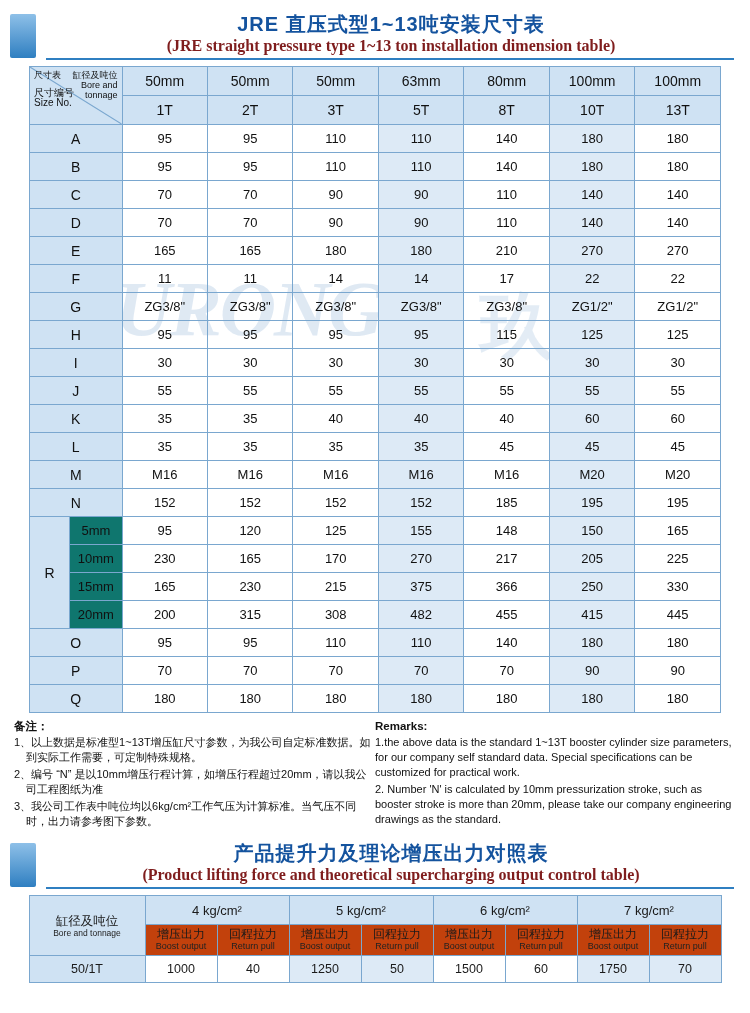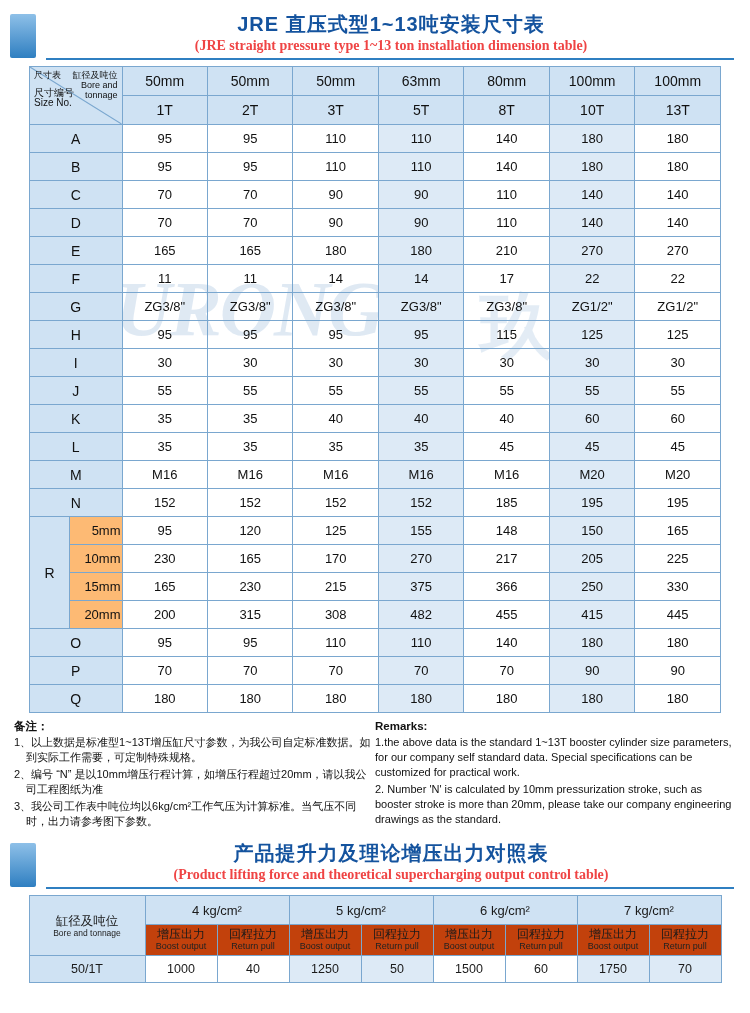--- a/index.html
+++ b/index.html
@@ -65,22 +65,22 @@
     font-family:"Liberation Sans", sans-serif;
     font-weight:bold;
     font-size:20px;
     color:#14539e;
     letter-spacing:1px;
     line-height:24px;
   }
   .t-en{
     font-family:"Liberation Serif", serif;
     font-weight:bold;
-    font-size:14px;
-    color:#ef4444;
+    font-size:16px;
+    color:#7f1d1d;
     line-height:20px;
   }
   .t-underline{
     position:absolute;left:36px;top:46px;width:688px;height:2px;background:#2f7fc1;
   }
 
   
   table{border-collapse:collapse;}
   .main-tbl{
     margin:0 auto;
@@ -102,23 +102,23 @@
     font-size:14px;
     font-weight:normal;
     height:26px;
   }
   .main-tbl td.lab{
     background:#cfe2f3;
     width:46px;
     font-size:14px;
   }
   .main-tbl td.lab2{
-    background:#fdba74;
+    background:#0f766e;
     font-size:13px;
-    text-align:right;
+    text-align:center;
   }
   .main-tbl td.val{
     background:transparent;
   }
   .main-tbl td.valshade{
     background:#ddeaf6;
   }
   .corner{
     position:relative;
     background:#cfe2f3 !important;

